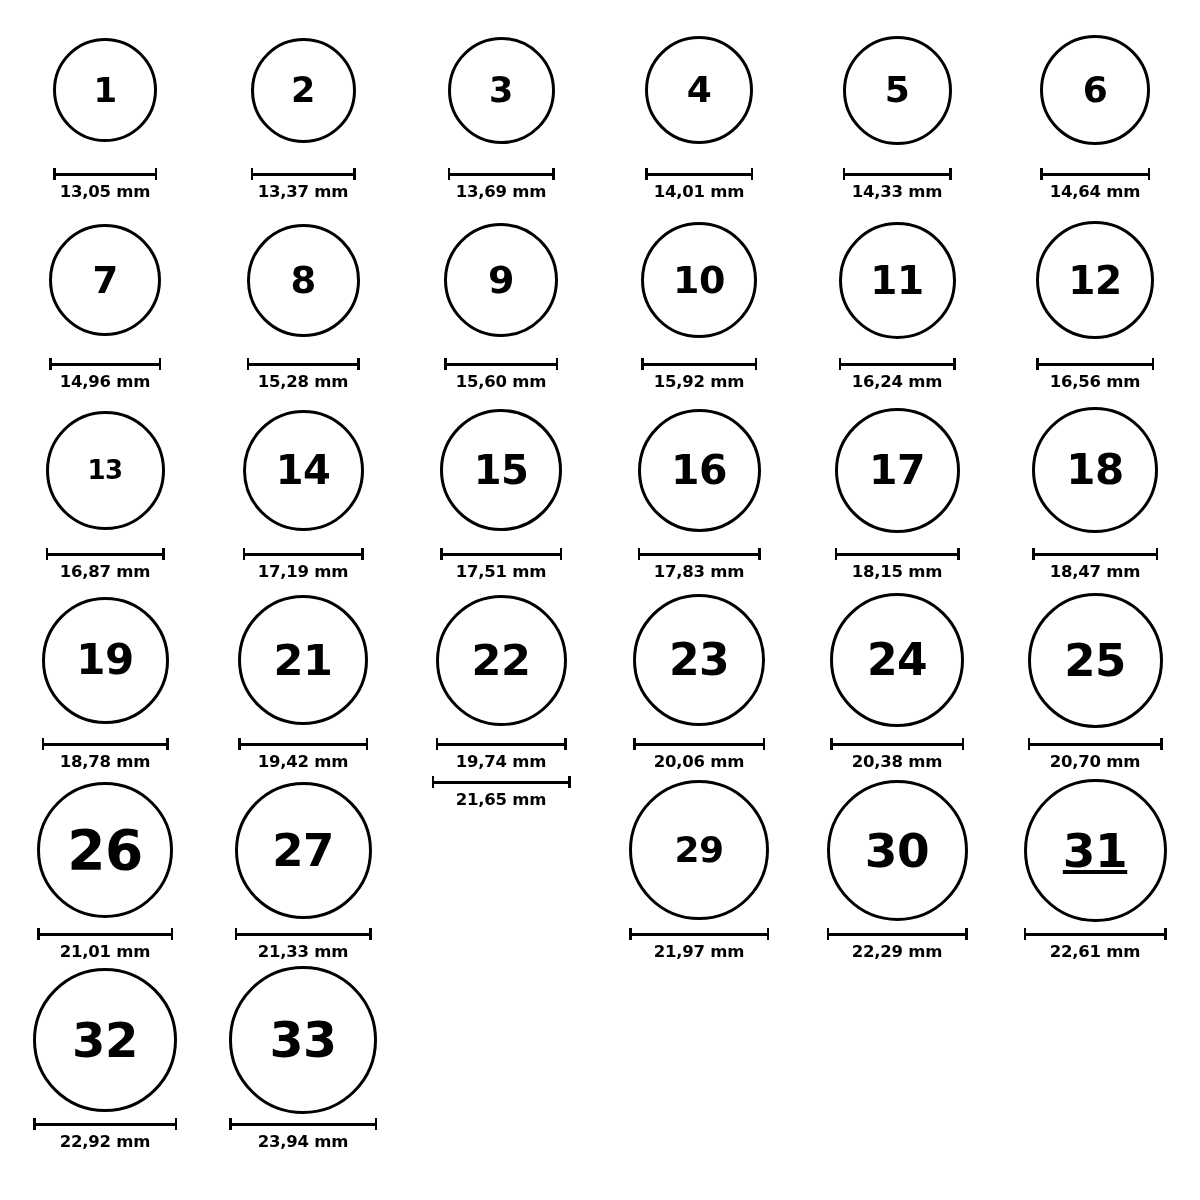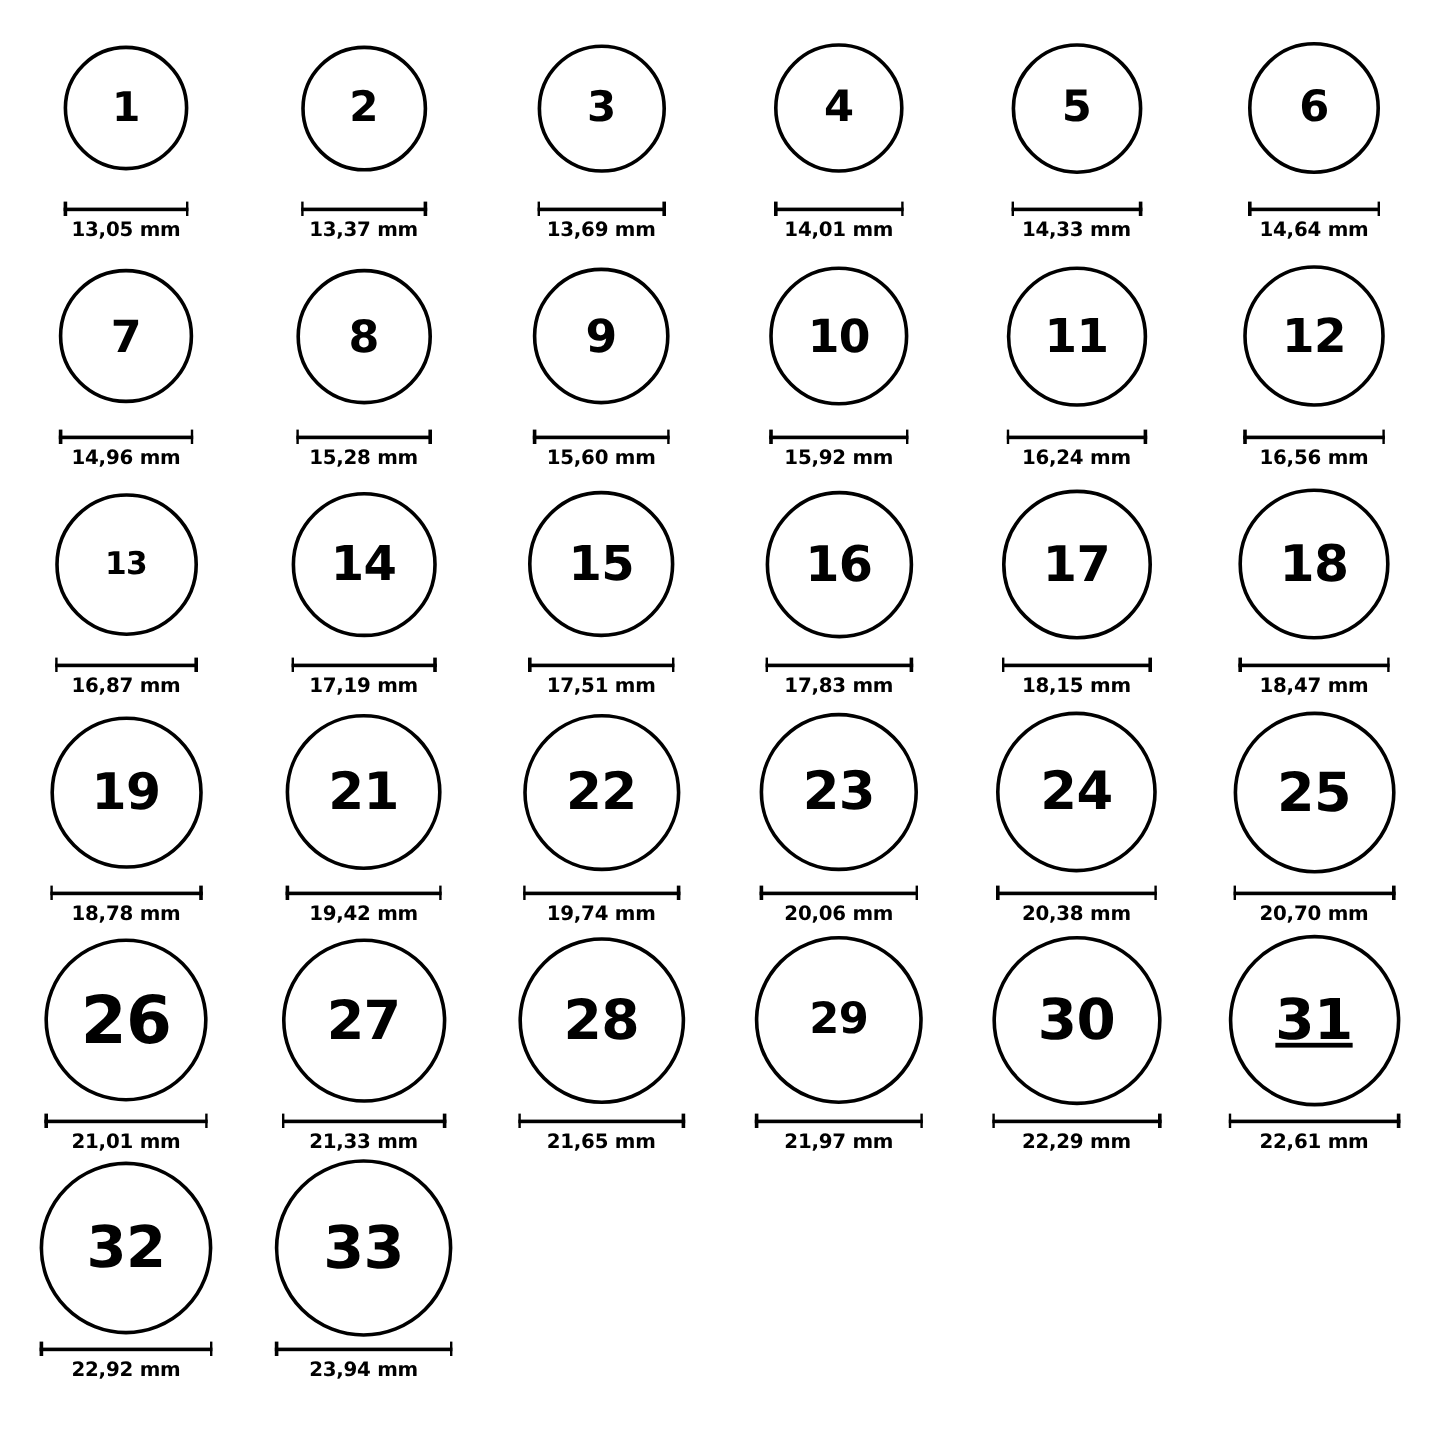--- a/index.html
+++ b/index.html
@@ -426,25 +426,20 @@
           </div>
         </div>
         <div class="measure-bar" style="width: 137px;">
           <div class="bar-line"></div>
           <div class="cap left"></div>
           <div class="cap right"></div>
         </div>
         <div class="mm-label">21,33 mm</div>
       </div>
       <div class="size-cell">
-        <div class="circle-wrap">
-          <div class="ring-circle" style="width: 139px; height: 139px;">
-            <span class="ring-number" style="font-size: 46px;">28</span>
-          </div>
-        </div>
         <div class="measure-bar" style="width: 139px;">
           <div class="bar-line"></div>
           <div class="cap left"></div>
           <div class="cap right"></div>
         </div>
         <div class="mm-label">21,65 mm</div>
       </div>
       <div class="size-cell">
         <div class="circle-wrap">
           <div class="ring-circle" style="width: 140px; height: 140px;">

